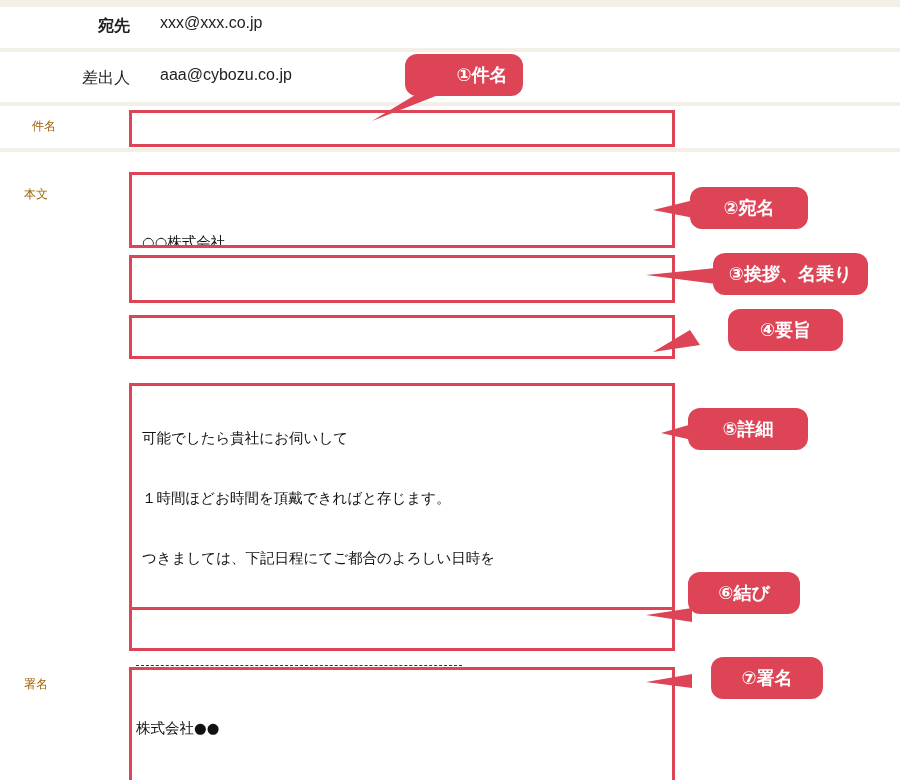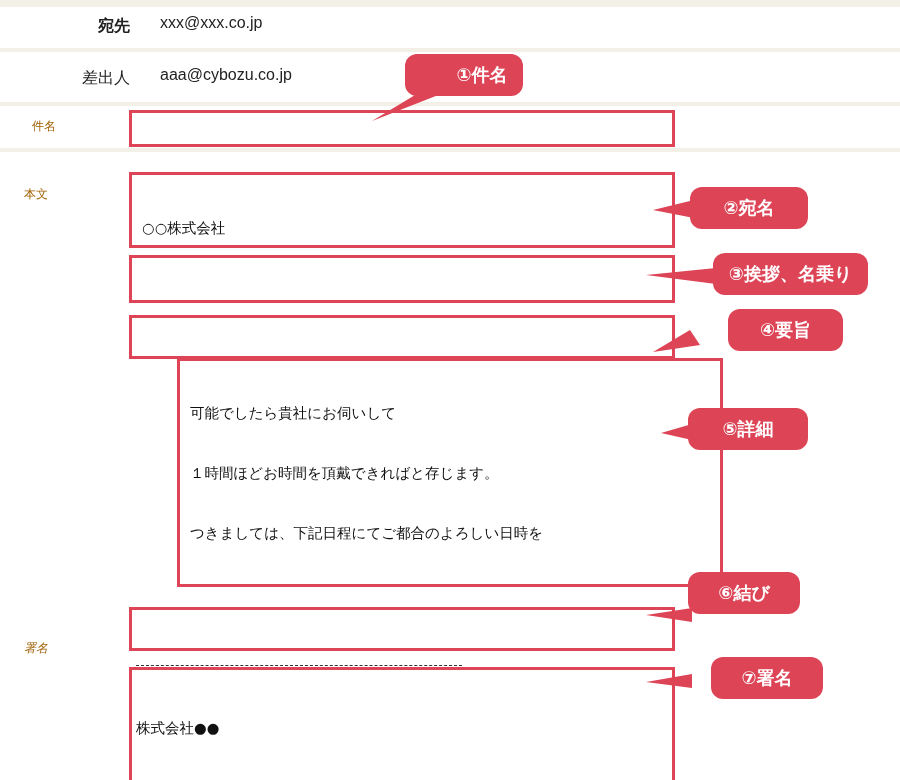--- a/index.html
+++ b/index.html
@@ -5,21 +5,21 @@
     * { box-sizing: border-box; margin: 0; padding: 0; }
     html, body { width: 900px; height: 780px; overflow: hidden; background: #ffffff; }
     body { position: relative; font-family: "DejaVu Sans", "Liberation Sans", sans-serif; color: #111; }
 
     .band { position: absolute; left: 0; width: 900px; background: #f3f0e8; }
     .hdr-label { position: absolute; font-size: 16px; color: #222; text-align: right; width: 130px; left: 0; }
     .hdr-value { position: absolute; left: 160px; font-size: 16px; color: #222; font-family: "Liberation Sans", sans-serif; }
 
     .side-label { position: absolute; left: 24px; font-size: 12px; color: #a16207; }
 
-    .box { position: absolute; left: 129px; width: 546px; border: 3px solid #dd4456; background: #fff; padding: 3px 10px; font-size: 14.5px; line-height: 20px; color: #111; white-space: pre; overflow: hidden; }
+    .box { position: absolute; left: 129px; width: 546px; border: 3px solid #dd4456; background: #fff; padding: 17px 10px; font-size: 14.5px; line-height: 20px; color: #111; white-space: pre; overflow: hidden; }
     .box.subject { font-weight: bold; font-size: 16px; line-height: 26px; padding: 2px 6px; }
     .box.sig { padding: 3px 4px; }
     .box .line { display: block; height: 20px; }
 
     .dash { position: absolute; left: 136px; width: 326px; top: 665px; border-top: 1px dashed #333; }
 
     .callout { position: absolute; background: #dd4456; color: #fff; font-weight: bold; font-size: 18px; border-radius: 12px; display: flex; align-items: center; justify-content: center; white-space: nowrap; }
     svg.tails { position: absolute; left: 0; top: 0; width: 900px; height: 780px; pointer-events: none; }
   </style>
 </head>
@@ -34,21 +34,21 @@
   <span class="hdr-label" style="top:16px;font-weight:bold;">宛先</span>
   <span class="hdr-value" style="top:14px;">xxx@xxx.co.jp</span>
 </div>
 <div>
   <span class="hdr-label" style="top:68px;">差出人</span>
   <span class="hdr-value" style="top:66px;">aaa@cybozu.co.jp</span>
 </div>
 
 <span class="side-label" style="top:118px;left:32px;">件名</span>
 <span class="side-label" style="top:186px;">本文</span>
-<span class="side-label" style="top:640px;font-style:italic;">署名</span>
+<span class="side-label" style="top:676px;">署名</span>
 
 <div class="box subject" style="top:110px;height:37px;">
   <span>商品提案の訪問日程調整につきまして</span>
 </div>
 
 <div class="box" style="top:172px;height:76px;">
   <span class="line">○○株式会社</span>
   
   
 </div>
@@ -56,21 +56,21 @@
 <div class="box" style="top:255px;height:48px;">
   <span class="line">平素は格別のご厚情を賜り、厚く御礼申し上げます。</span>
   
 </div>
 
 <div class="box" style="top:315px;height:44px;padding-top:1px;">
   
   
 </div>
 
-<div class="box" style="top:358px;height:229px;padding-top:2px;margin-left:48px;">
+<div class="box" style="top:383px;height:229px;padding-top:2px;">
   <span class="line">可能でしたら貴社にお伺いして</span>
   <span class="line">１時間ほどお時間を頂戴できればと存じます。</span>
   <span class="line">つきましては、下記日程にてご都合のよろしい日時を</span>
   <span class="line">ご連絡いただけますでしょうか。</span>
   
   
   
   
   
   

